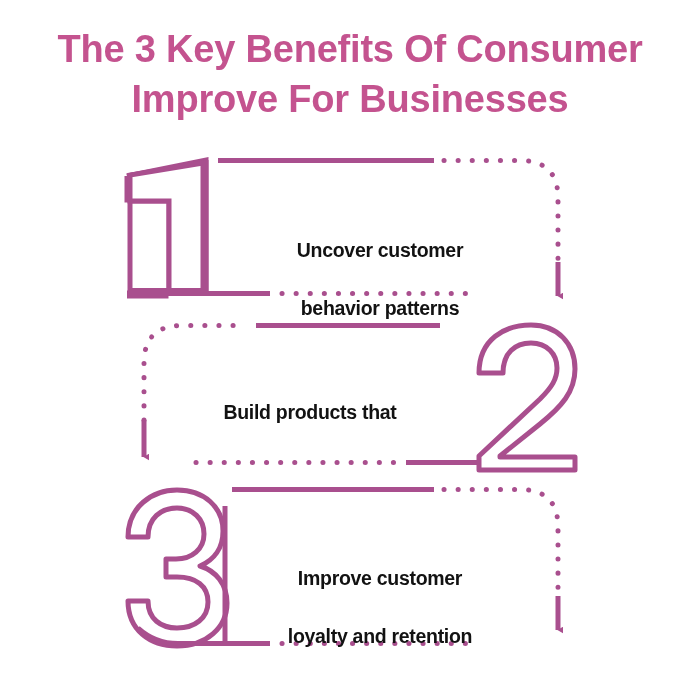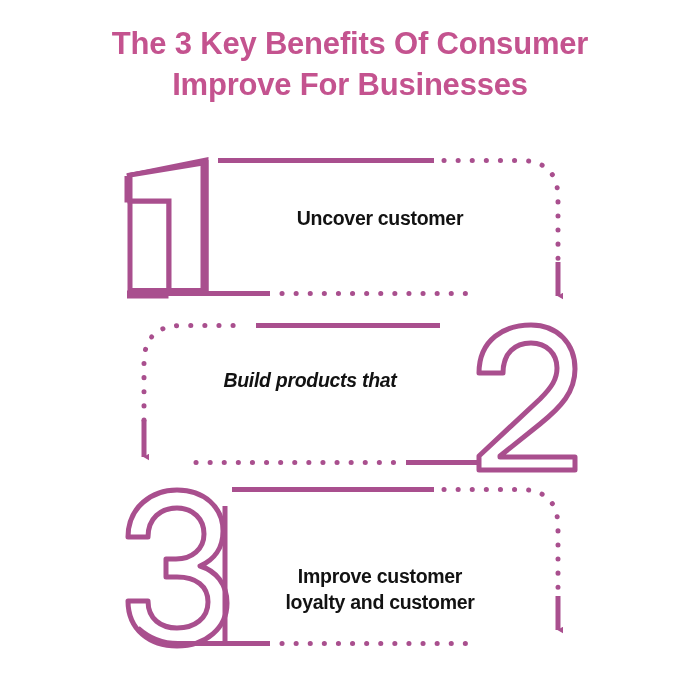--- a/index.html
+++ b/index.html
@@ -18,21 +18,21 @@
     overflow: hidden;
   }
   #title {
     position: absolute;
     left: 0;
     top: 24px;
     width: 700px;
     text-align: center;
     font-family: "Liberation Sans", sans-serif;
     font-weight: bold;
-    font-size: 31px;
+    font-size: 38px;
     line-height: 1.32;
     letter-spacing: -0.2px;
     color: #C4538F;
   }
   #title .line {
     display: block;
   }
   #diagram {
     position: absolute;
     left: 0;
@@ -45,24 +45,25 @@
     text-align: center;
     font-family: "Liberation Sans", sans-serif;
     font-weight: bold;
     font-size: 19.5px;
     line-height: 1.32;
     letter-spacing: -0.3px;
     color: #121212;
   }
   .step-text .line {
     display: block;
+    margin-top: 32px;
   }
   #step-text-1 { left: 235px; top: 206px; width: 290px; }
-  #step-text-2 { left: 165px; top: 368px; width: 290px; font-style: italic; }
-  #step-text-3 { left: 235px; top: 564px; width: 290px; }
+  #step-text-2 { left: 165px; top: 368px; width: 290px; }
+  #step-text-3 { left: 235px; top: 534px; width: 290px; }
 </style>
 </head>
 <body>
 
 <div id="infographic">
 
   <div id="title">
     <span class="line">The 3 Key Benefits Of Consumer</span>
     <span class="line">Improve For Businesses</span>
   </div>
@@ -146,24 +147,25 @@
       <path fill="none" stroke="#A94F8E" stroke-width="5" stroke-linecap="round" stroke-dasharray="0.1 14" d="M444,489.5 L520,489.5 Q558,489.5 558,527 L558,596"></path>
       <line x1="558" y1="596" x2="558" y2="630" stroke="#A94F8E" stroke-width="5" stroke-linecap="butt" marker-end="url(#arrowhead)"></line>
 
       <path fill="none" stroke="#A94F8E" stroke-width="5" stroke-linecap="butt" d="M138,628 Q155,643.5 178,643.5 L270,643.5"></path>
       <path fill="none" stroke="#A94F8E" stroke-width="5" stroke-linecap="round" stroke-dasharray="0.1 14" d="M282,643.5 L475,643.5"></path>
     </g>
   </svg>
 
   <div class="step-text" id="step-text-1">
     <span class="line">Uncover customer</span>
+    <span class="line">behavior patterns</span>
   </div>
 
   <div class="step-text" id="step-text-2">
     <span class="line">Build products that</span>
   </div>
 
   <div class="step-text" id="step-text-3">
     <span class="line">Improve customer</span>
-    <span class="line">loyalty and customer</span>
+    <span class="line">loyalty and retention</span>
   </div>
 
 </div>
 
 </body></html>

